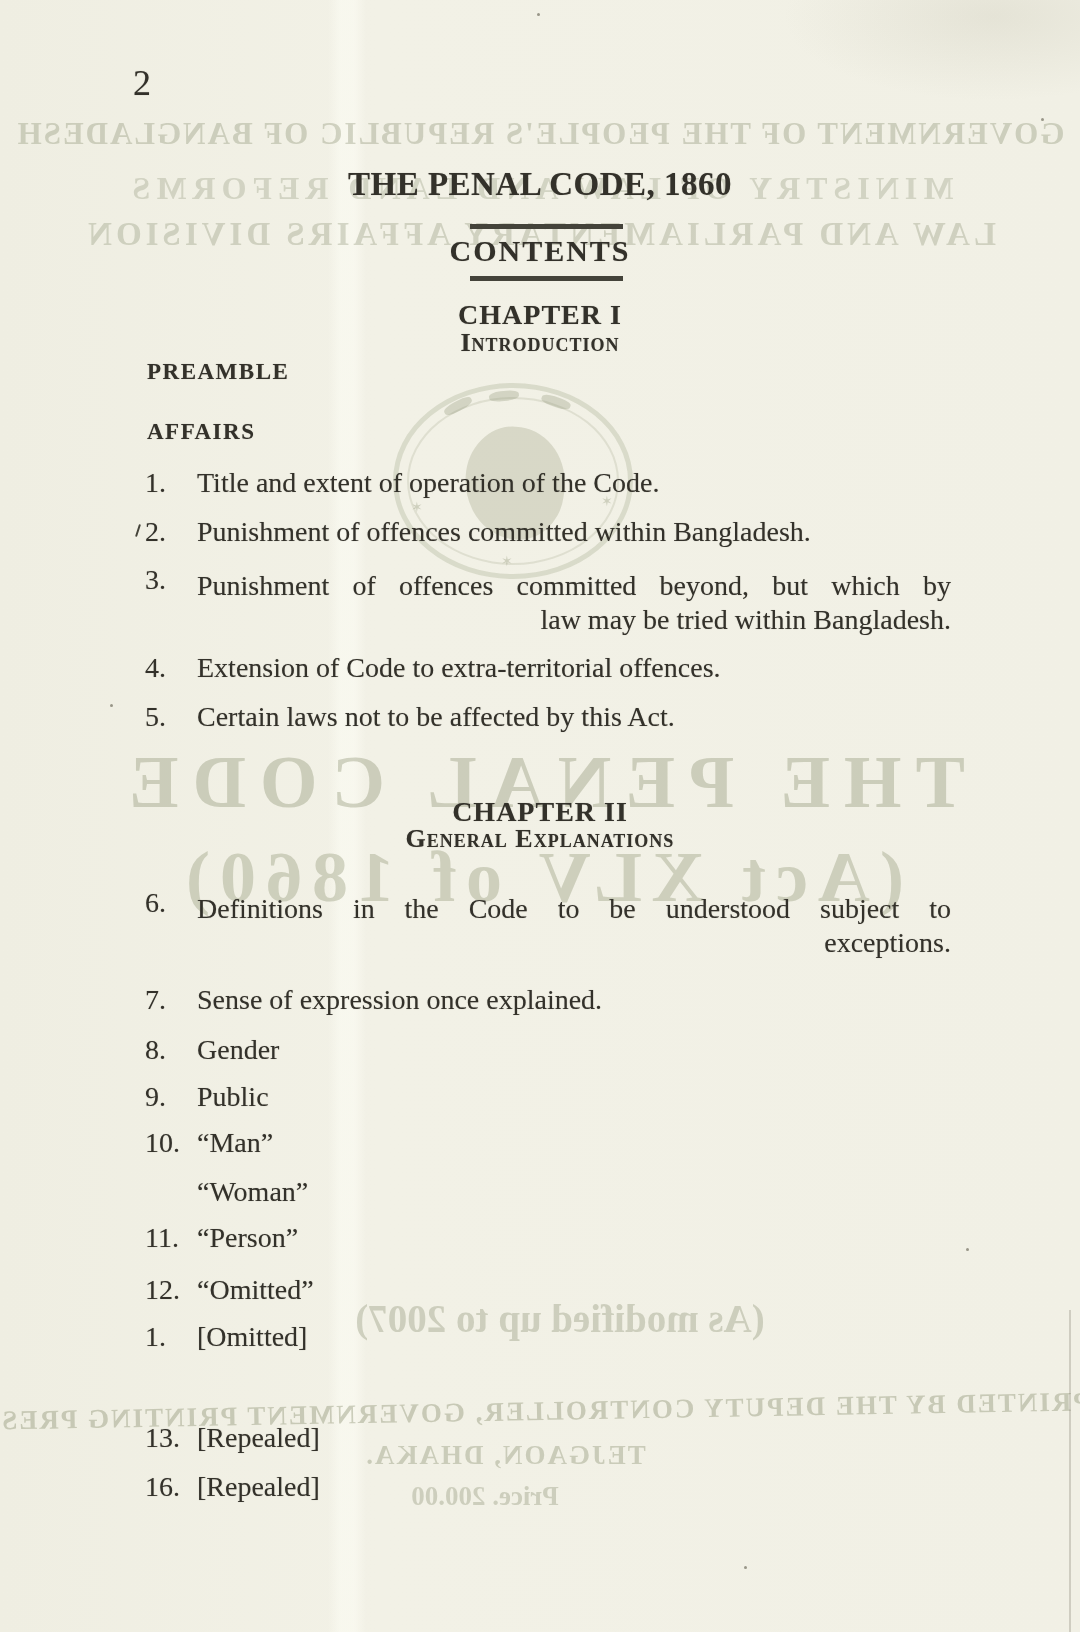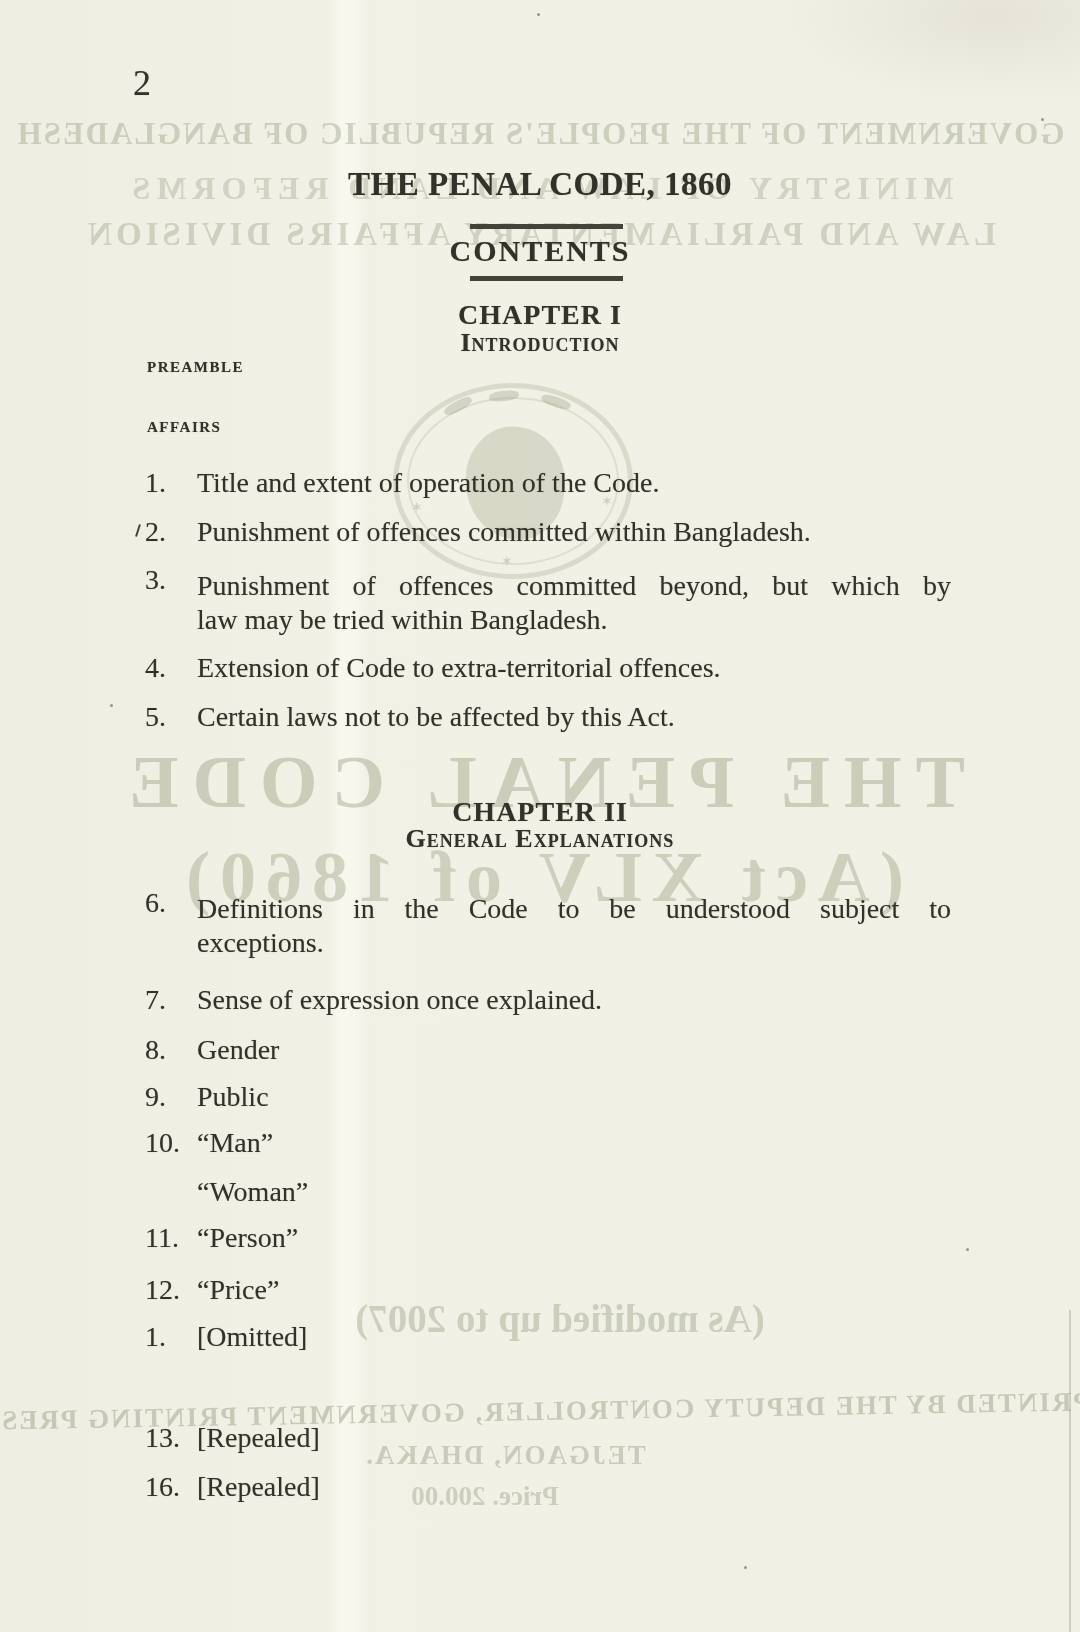--- a/index.html
+++ b/index.html
@@ -45,28 +45,28 @@
   .rule{position:absolute;z-index:2;left:470px;width:153px;height:5px;background:#44433a;}
   .rule-1{top:224px;}
   .rule-2{top:276px;}
   .contents-heading{left:-6px;top:234px;width:1092px;text-align:center;font-size:30px;font-weight:bold;letter-spacing:2px;}
   .chapter-heading{left:-6px;width:1092px;text-align:center;font-size:28px;font-weight:bold;letter-spacing:1px;}
   .ch1-heading{top:299px;}
   .ch2-heading{top:796px;}
   .chapter-subheading{left:-6px;width:1092px;text-align:center;font-size:26px;font-weight:bold;font-variant:small-caps;letter-spacing:1px;}
   .ch1-subheading{top:328px;}
   .ch2-subheading{top:824px;}
-  .side-label{left:147px;font-size:15px;font-weight:bold;letter-spacing:1.5px;}
+  .side-label{left:147px;font-size:23px;font-weight:bold;letter-spacing:1.5px;}
   .preamble-label{top:359px;}
   .sections-label{top:419px;}
   .row{position:absolute;z-index:2;left:145px;width:806px;font-size:28px;line-height:34px;color:#33312a;text-shadow:0 0 1px rgba(55,52,44,0.33);}
   .row .num{position:absolute;left:0;top:0;}
   .row .txt{display:block;margin-left:52px;}
   .row .l1{display:block;text-align:justify;text-align-last:justify;margin-top:6px;}
-  .row .l2{display:block;}
+  .row .l2{display:block;text-align:right;}
   
   .stray-mark{position:absolute;z-index:2;left:137px;top:524px;width:2px;height:13px;background:#45443a;transform:rotate(18deg);border-radius:1px;}
   .edge-line{position:absolute;z-index:1;right:9px;top:1310px;width:2px;height:322px;background:rgba(120,116,100,0.28);}
   .speck{position:absolute;z-index:2;width:3px;height:3px;border-radius:50%;background:rgba(80,76,60,0.55);}
 </style>
 </head>
 <body>
 
 <div class="page">
 
@@ -157,21 +157,21 @@
   <div class="row" style="top:1175px">
     <span class="num"></span>
     <span class="txt">“Woman”</span>
   </div>
   <div class="row" style="top:1221px">
     <span class="num">11.</span>
     <span class="txt">“Person”</span>
   </div>
   <div class="row" style="top:1273px">
     <span class="num">12.</span>
-    <span class="txt">“Price”</span>
+    <span class="txt">“Omitted”</span>
   </div>
   <div class="row" style="top:1320px">
     <span class="num">1.</span>
     <span class="txt">[Omitted]</span>
   </div>
   <div class="row" style="top:1421px">
     <span class="num">13.</span>
     <span class="txt">[Repealed]</span>
   </div>
   <div class="row" style="top:1470px">

